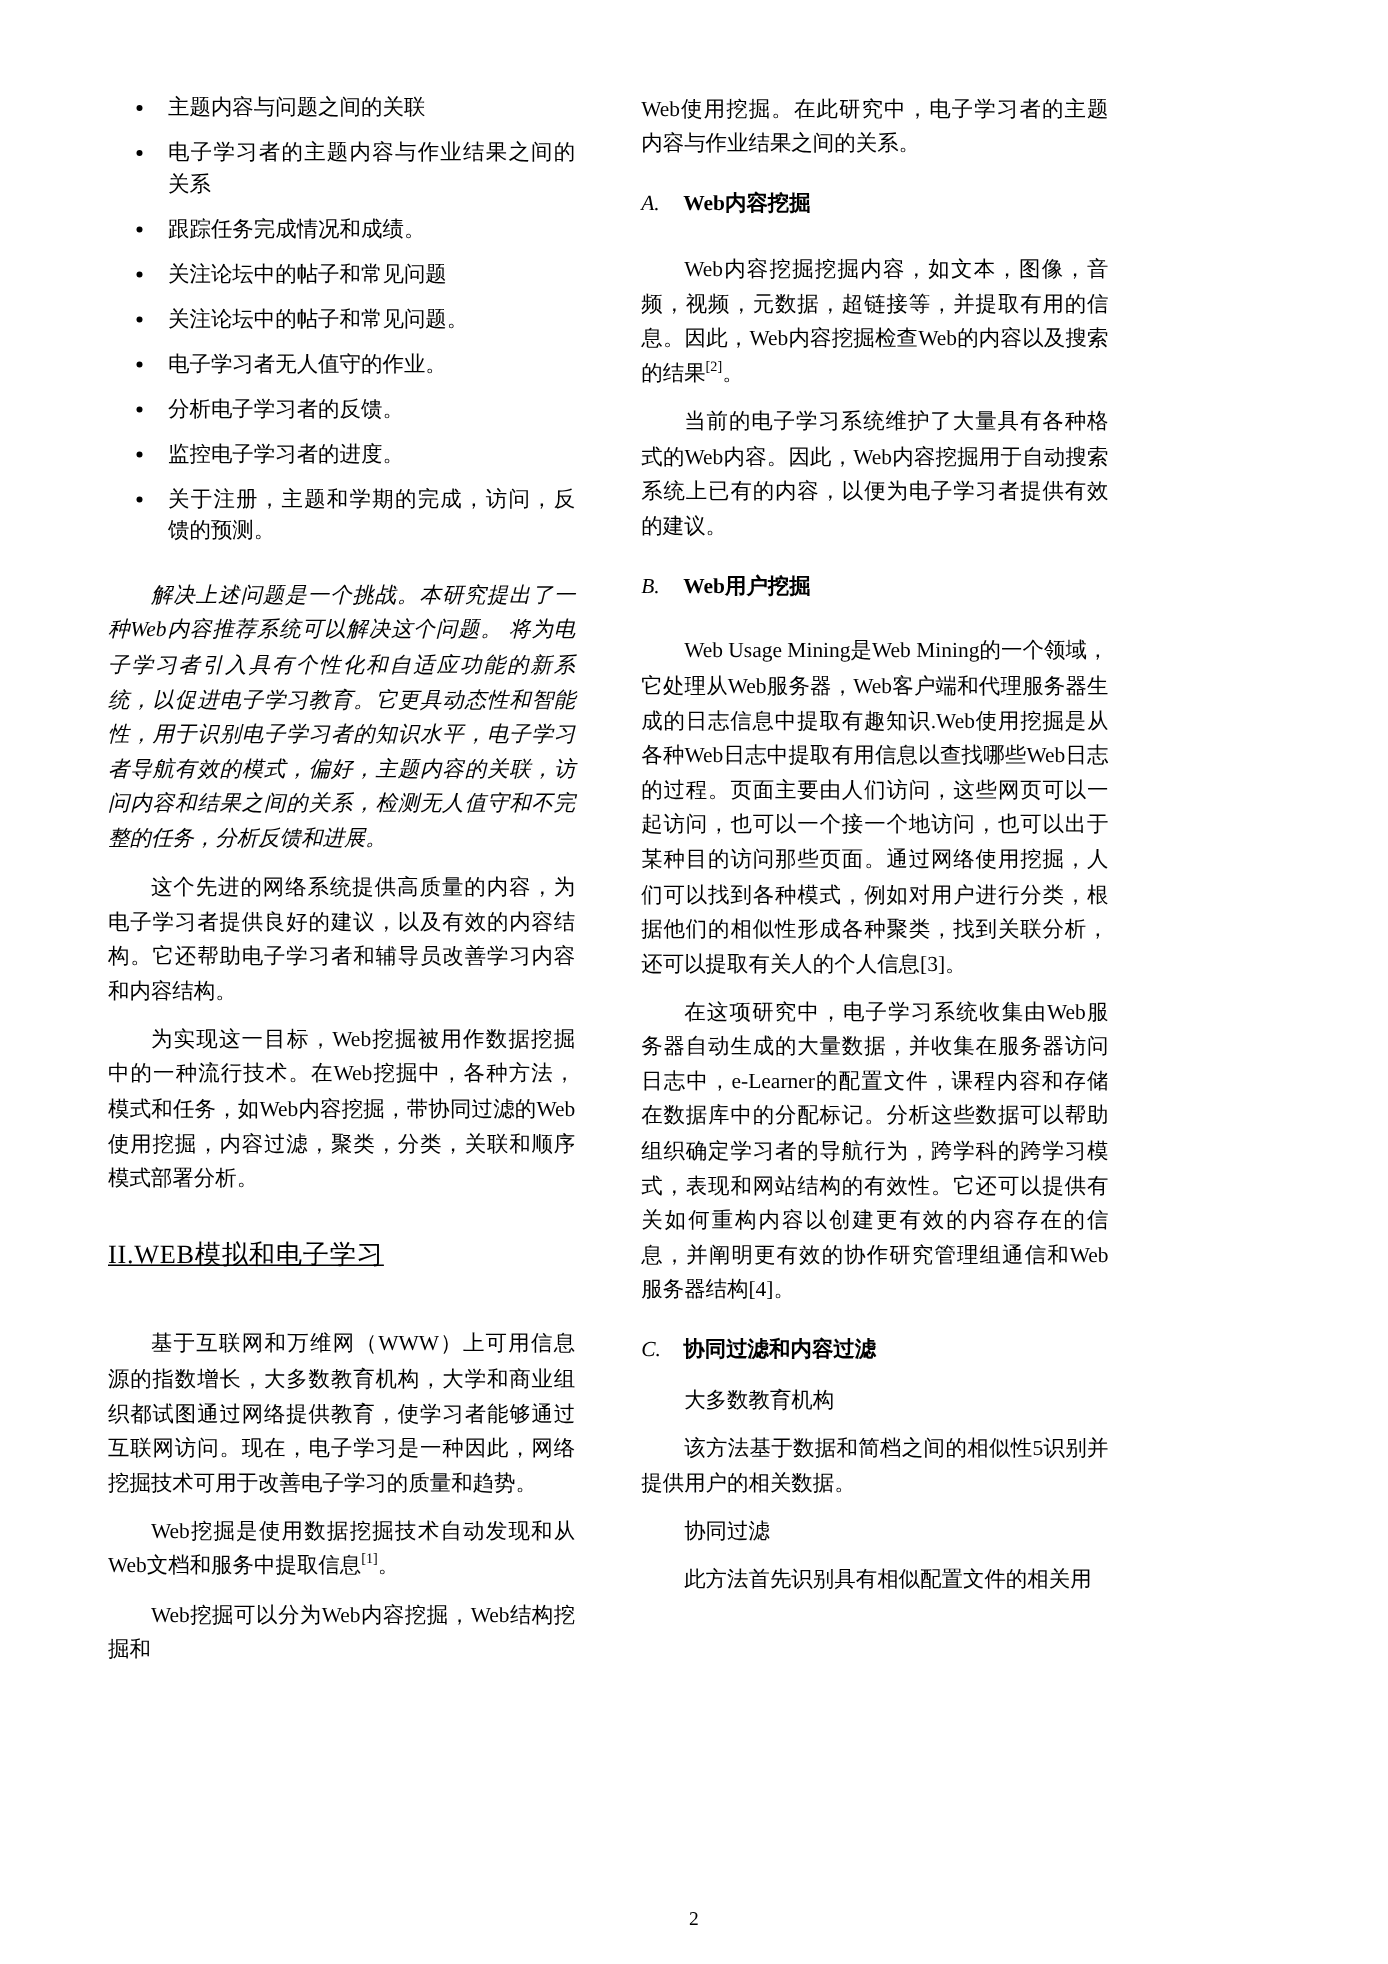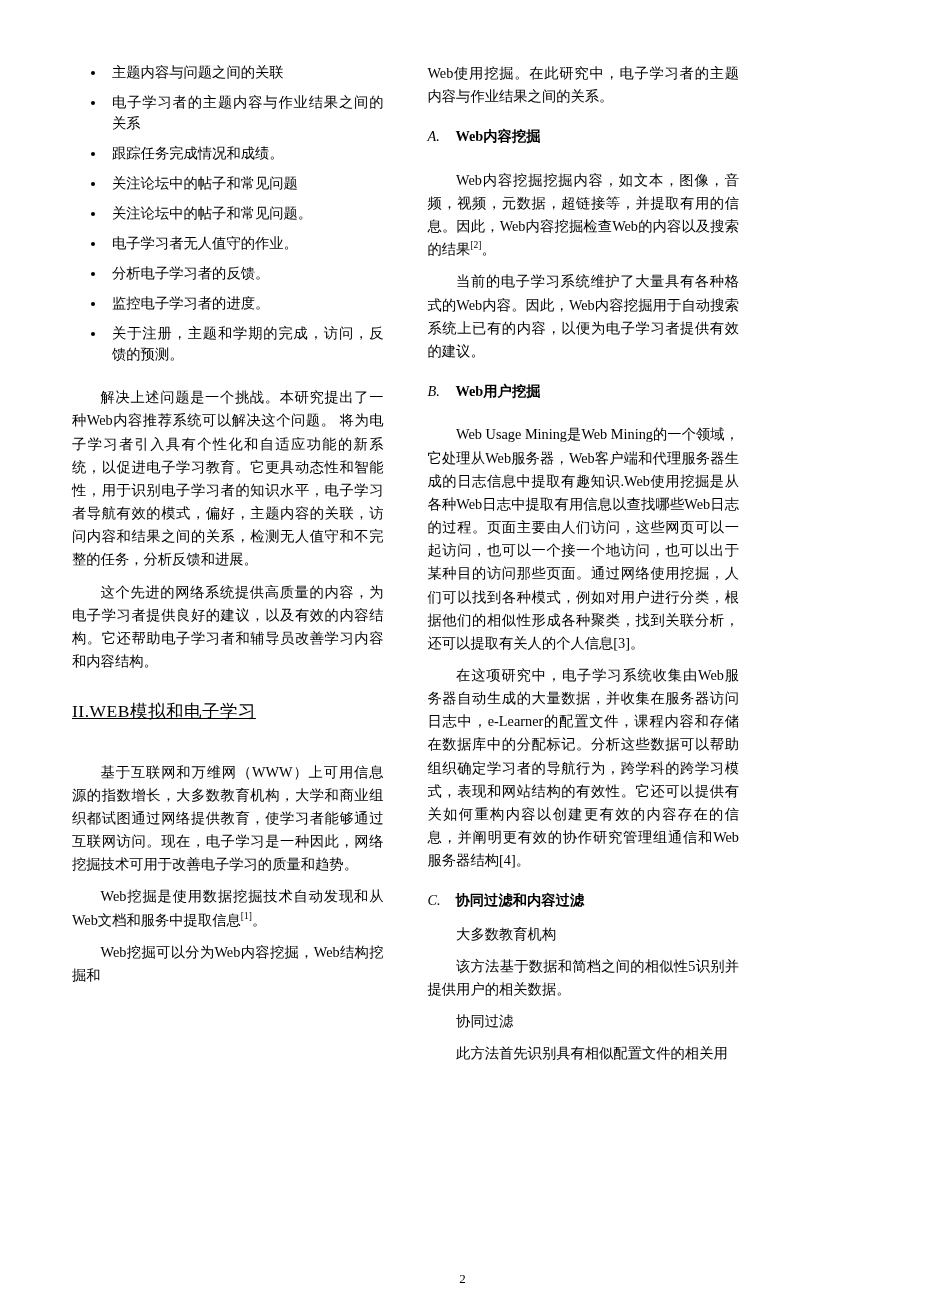--- a/index.html
+++ b/index.html
@@ -42,20 +42,21 @@
     padding-left: 6px;
     line-height: 1.5;
   }
   p.body {
     margin: 0 0 0 0;
     text-indent: 2em;
     padding-top: 9px;
   }
   p.first {
     padding-top: 12px;
+    font-style: italic;
   }
   h2.section {
     font-size: 17.5px;
     font-weight: normal;
     letter-spacing: 0.5px;
     margin: 26px 0 6px 0;
     line-height: 1.4;
     text-decoration: underline;
   }
   h3.subsection {
@@ -107,20 +108,21 @@
         <li>关注论坛中的帖子和常见问题</li>
         <li>关注论坛中的帖子和常见问题。</li>
         <li>电子学习者无人值守的作业。</li>
         <li>分析电子学习者的反馈。</li>
         <li>监控电子学习者的进度。</li>
         <li>关于注册，主题和学期的完成，访问，反馈的预测。</li>
       </ul>
 
       <p class="body first">解决上述问题是一个挑战。本研究提出了一种Web内容推荐系统可以解决这个问题。 将为电子学习者引入具有个性化和自适应功能的新系统，以促进电子学习教育。它更具动态性和智能性，用于识别电子学习者的知识水平，电子学习者导航有效的模式，偏好，主题内容的关联，访问内容和结果之间的关系，检测无人值守和不完整的任务，分析反馈和进展。</p>
       <p class="body">这个先进的网络系统提供高质量的内容，为电子学习者提供良好的建议，以及有效的内容结构。它还帮助电子学习者和辅导员改善学习内容和内容结构。</p>
+      <p class="body">为实现这一目标，Web挖掘被用作数据挖掘中的一种流行技术。在Web挖掘中，各种方法，模式和任务，如Web内容挖掘，带协同过滤的Web使用挖掘，内容过滤，聚类，分类，关联和顺序模式部署分析。</p>
 
       <h2 class="section">II.WEB模拟和电子学习</h2>
 
       <div class="gap-md"></div>
 
       <p class="body">基于互联网和万维网（WWW）上可用信息源的指数增长，大多数教育机构，大学和商业组织都试图通过网络提供教育，使学习者能够通过互联网访问。现在，电子学习是一种因此，网络挖掘技术可用于改善电子学习的质量和趋势。</p>
       <p class="body"><span>Web挖掘是使用数据挖掘技术自动发现和从Web文档和服务中提取信息</span><span class="sup">[1]</span><span>。</span></p>
       <p class="body">Web挖掘可以分为Web内容挖掘，Web结构挖掘和</p>
     </div>
 

